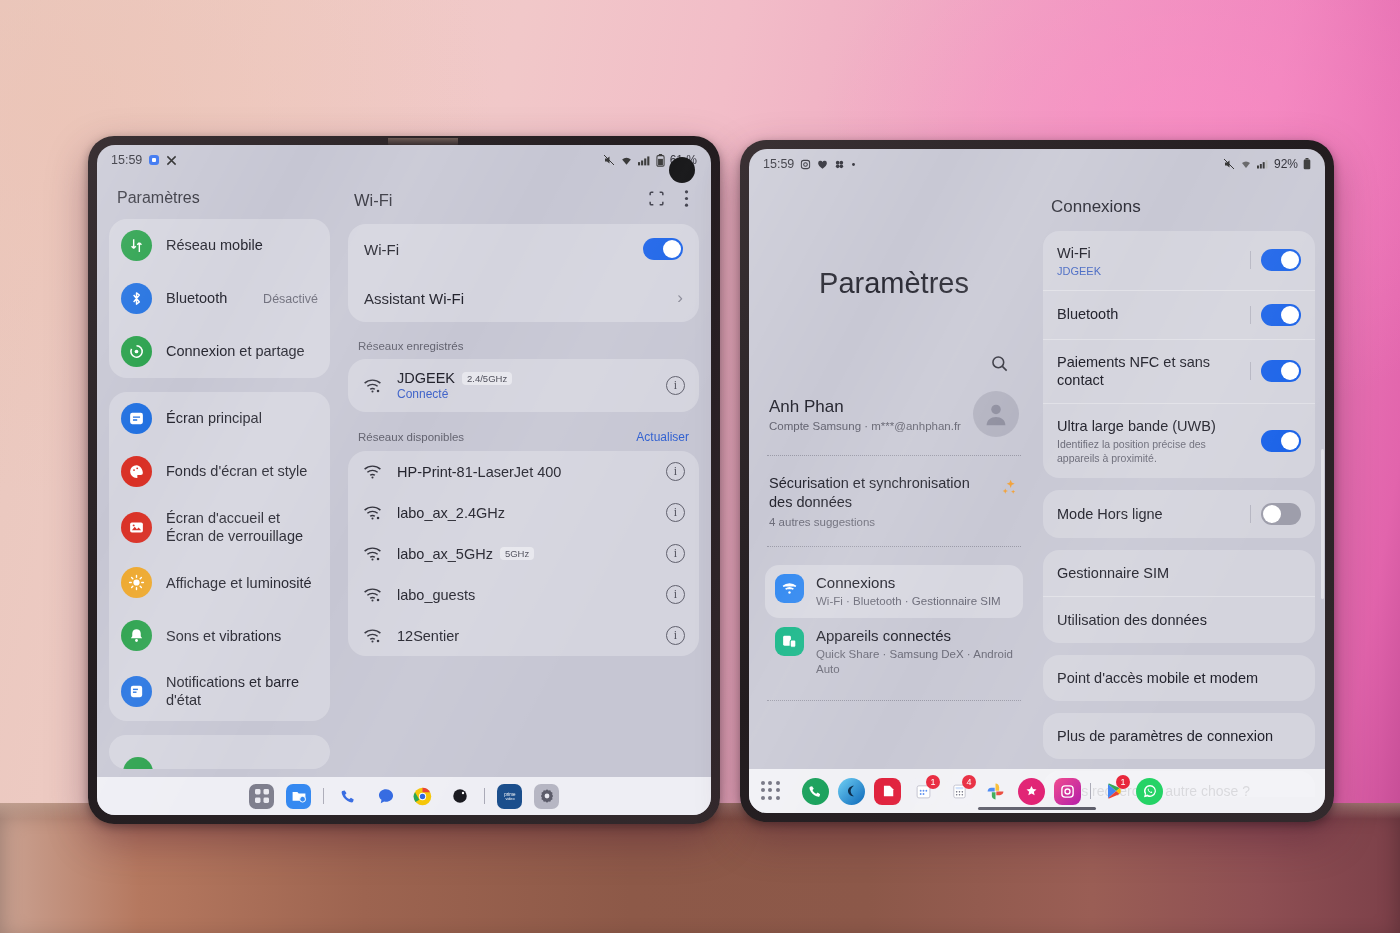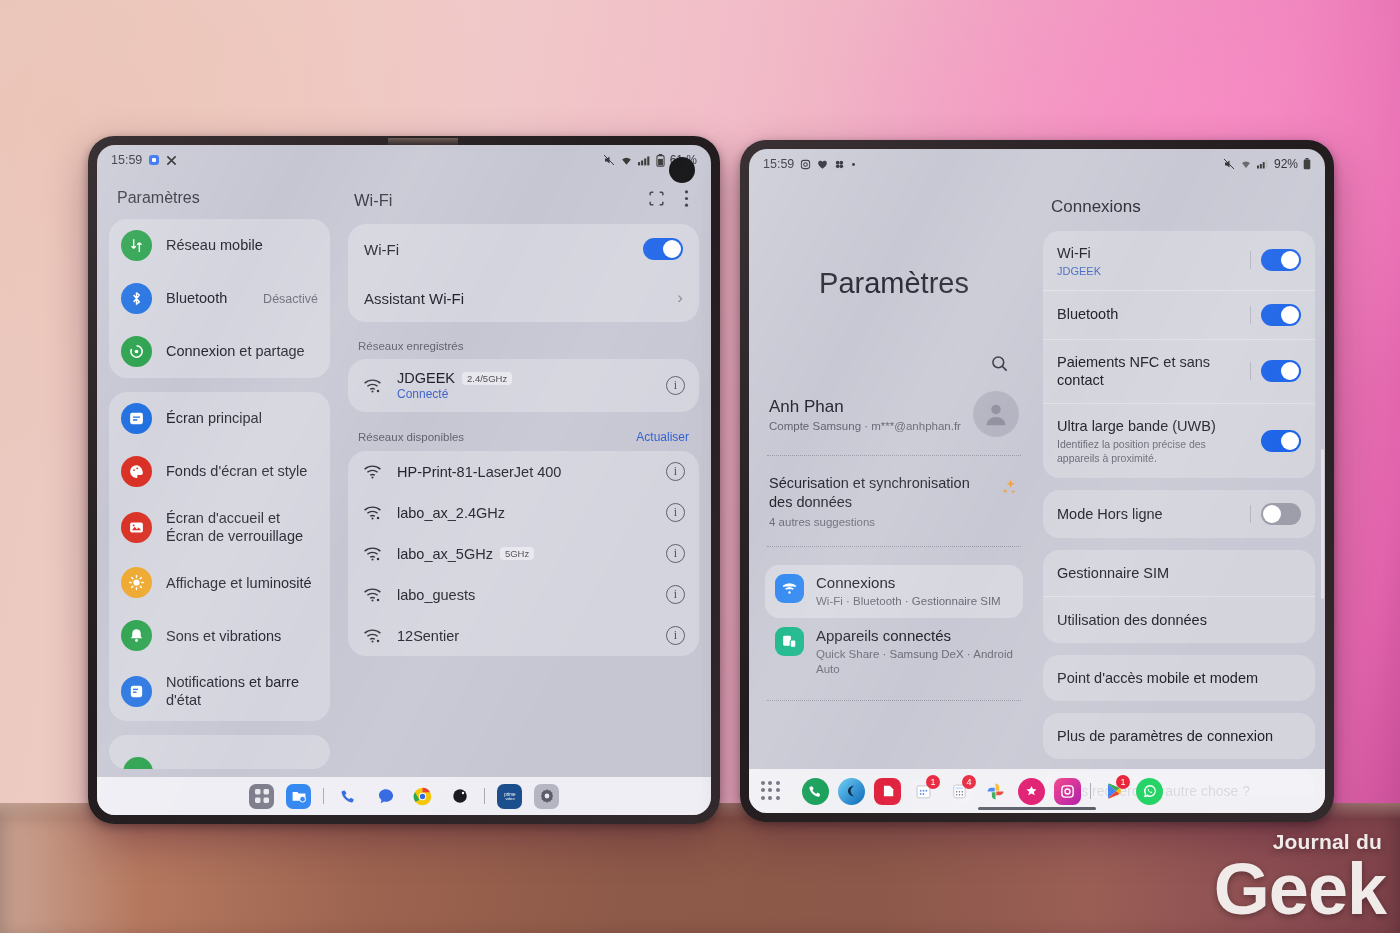--- a/index.html
+++ b/index.html
@@ -954,17 +954,13 @@
                 <path d="M9.4 8.4c.3 0 .5.4.8 1 .2.5-.4.8-.4 1.2s1.8 2.6 3 2.8c.4 0 .6-.8 1-.8.5 0 1.6.8 1.6 1.1 0 .6-1 1.2-1.7 1.2-1.8 0-5.2-3-5.2-4.8 0-.8.6-1.7 1-1.7z" fill="#fff"></path>
               </svg>
           </span>
           <div class="gesture-bar"></div>
         </div>
 
       </div>
     </div>
   </div>
 
-  <div id="watermark">
-    <div class="wm-top">Journal du</div>
-    <div class="wm-main">Geek</div>
-  </div>
 </div>
 
 </body></html>

